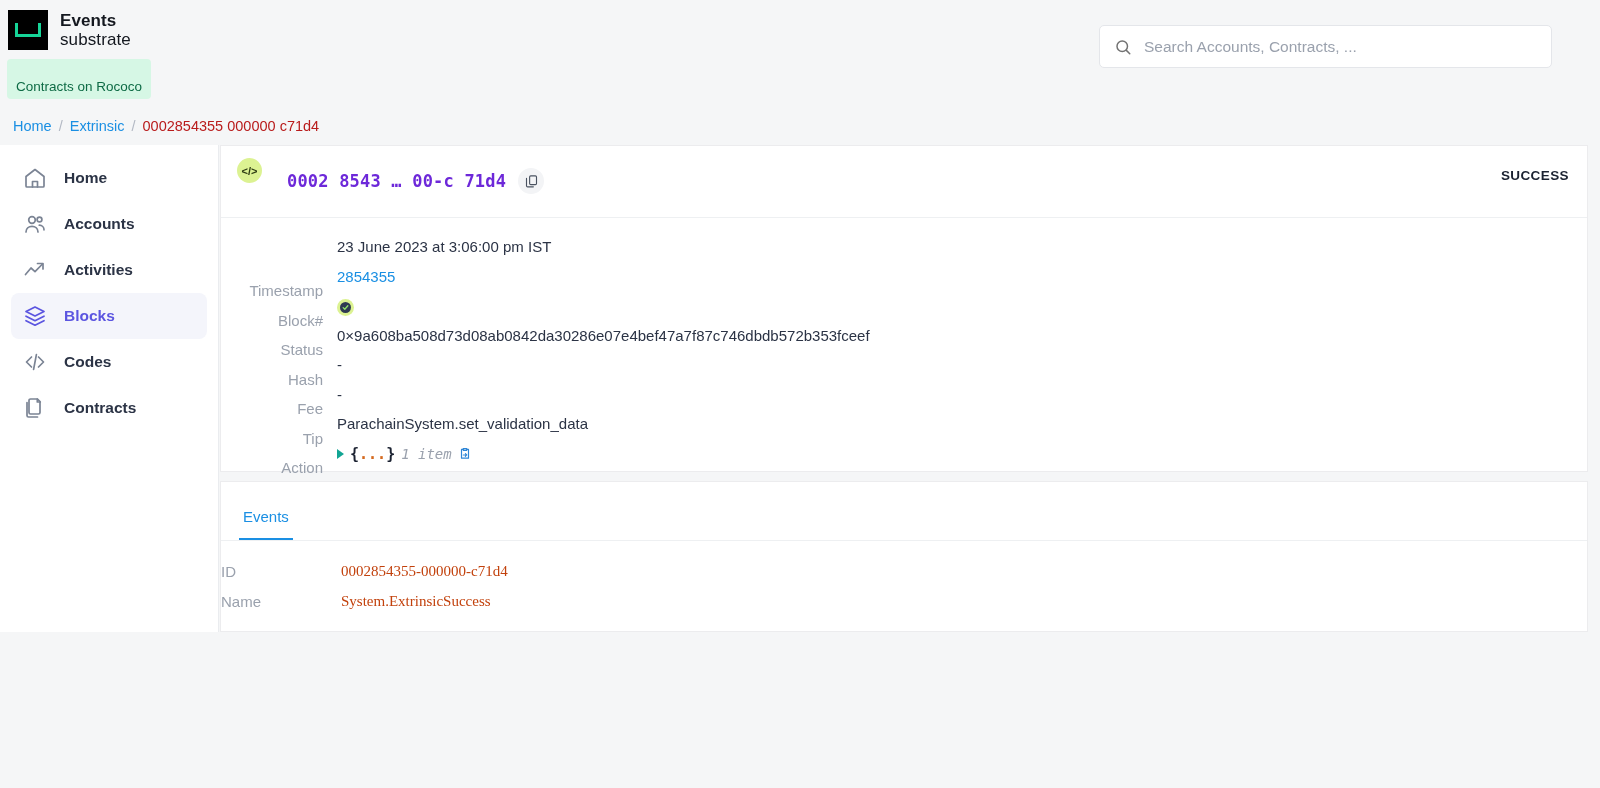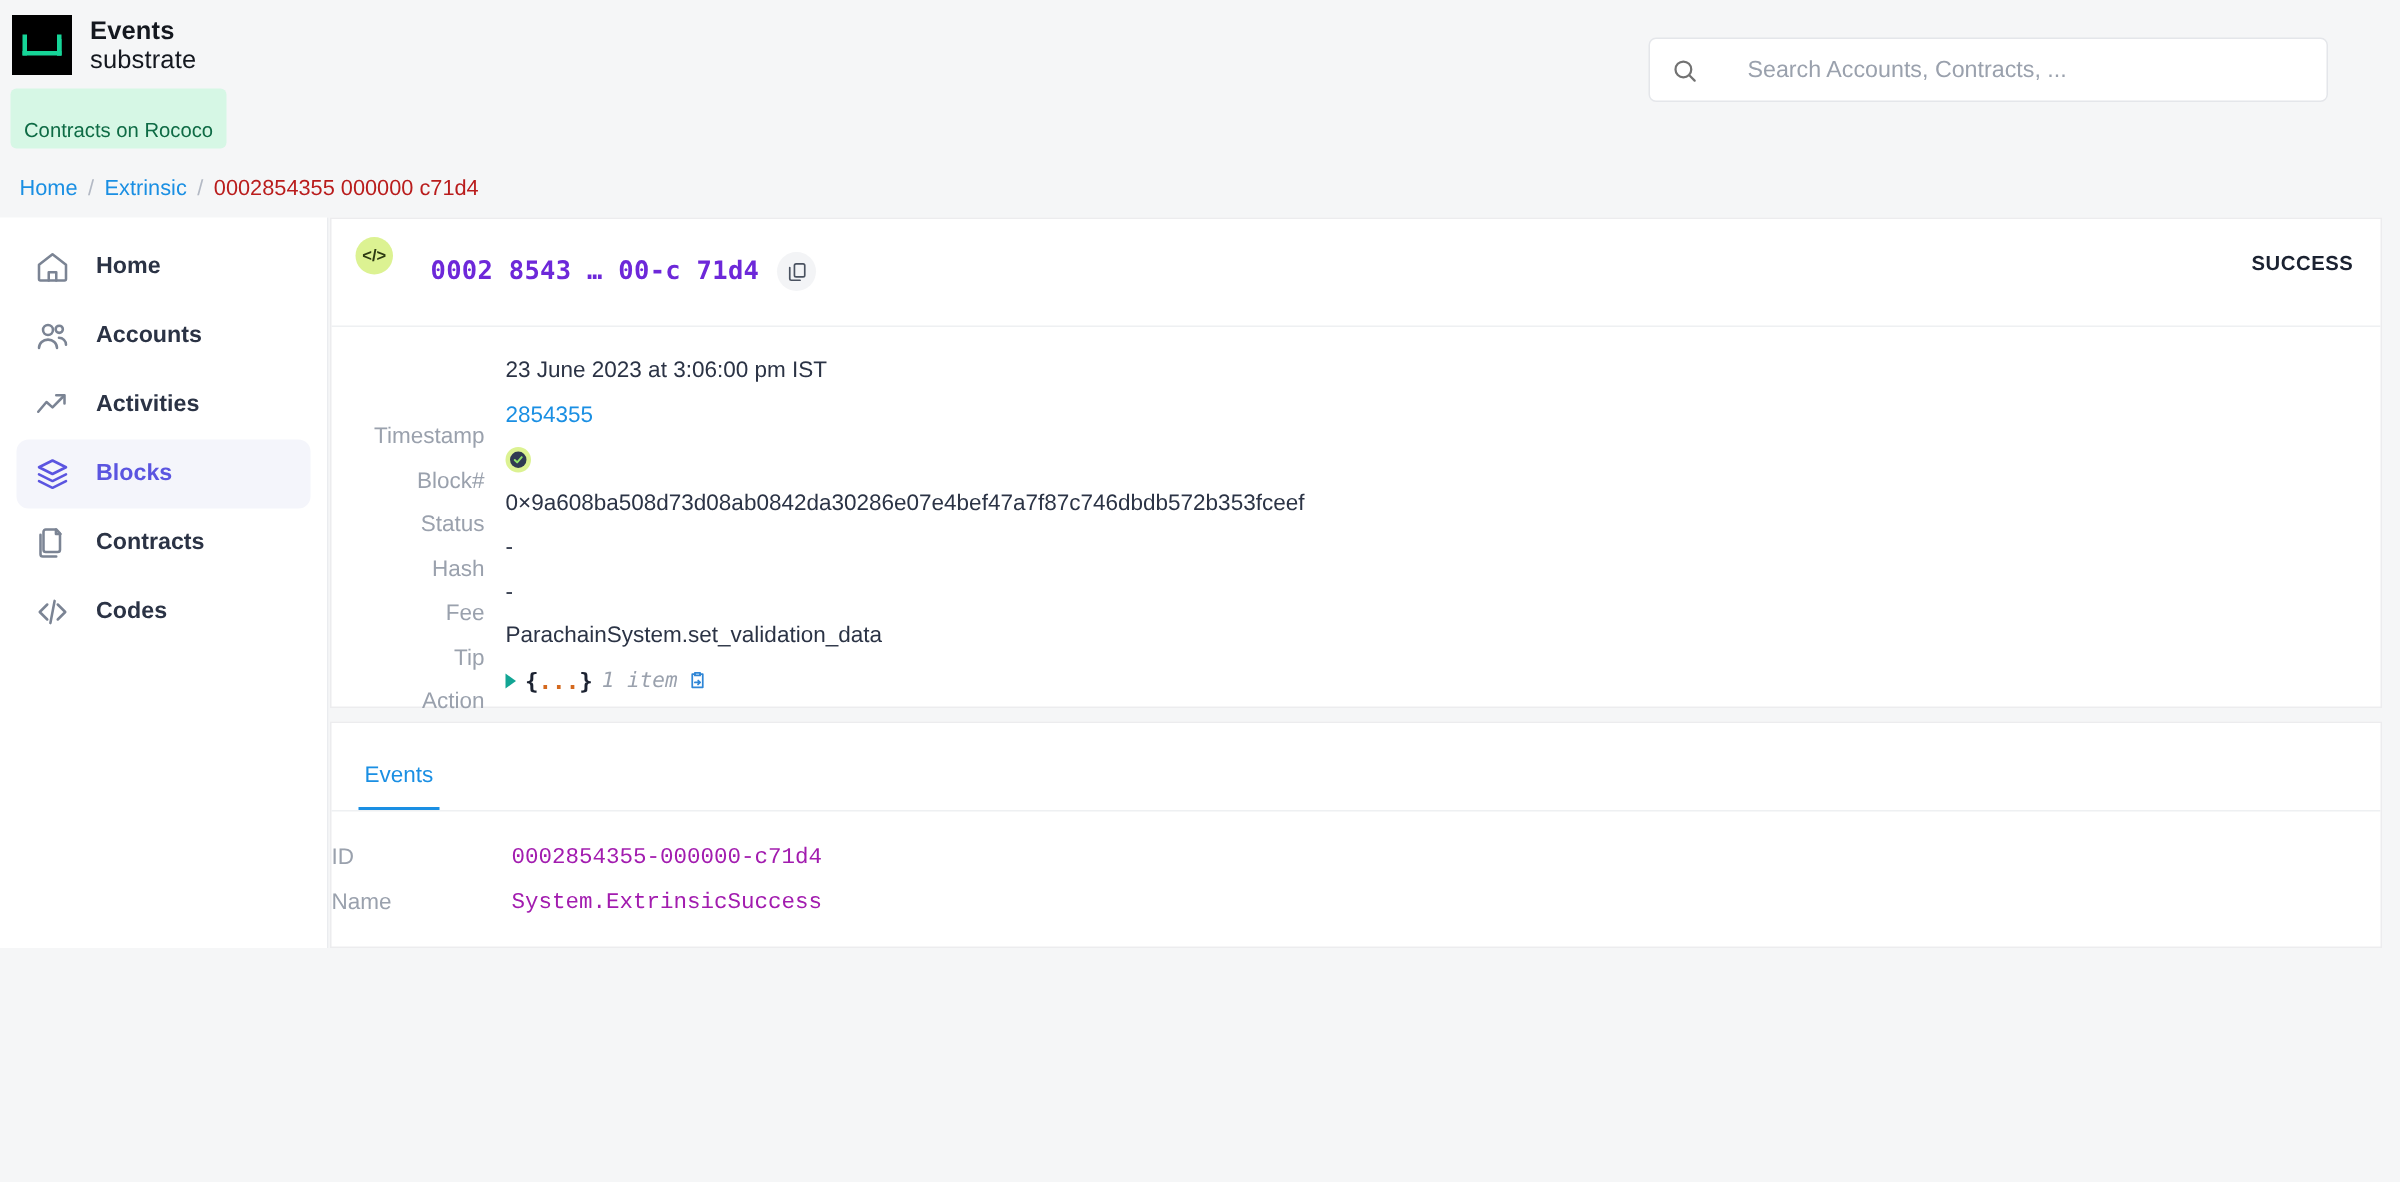--- a/index.html
+++ b/index.html
@@ -36,21 +36,21 @@
   .net-badge {
     position: absolute; left: 7px; top: 59px;
     background: #d6f7e5; color: #0e6b45;
     font-size: 13.5px; padding: 20px 9px 5px 9px; border-radius: 4px;
     white-space: nowrap;
   }
 
   .search-wrap {
     position: absolute; left: 1099px; top: 25px; width: 453px; height: 43px;
     background: #fff; border: 1px solid #e4e6ea; border-radius: 5px;
-    display: flex; align-items: center; padding: 0 14px; gap: 21px;
+    display: flex; align-items: center; padding: 0 14px;
   }
   .search-icon { width: 18px; height: 18px; flex: none; opacity: .55; }
   .search-input {
     border: 0; outline: 0; flex: 1; margin-left: 12px;
     font-family: "Liberation Sans", sans-serif; font-size: 15.5px; color: #303848;
     background: transparent;
   }
   .search-input::placeholder { color: #9aa1ad; }
 
   
@@ -140,21 +140,21 @@
 
   #events-card { left: 220px; top: 481px; width: 1368px; height: 151px; }
   .tabs { height: 59px; border-bottom: 1px solid #eef0f2; padding: 0 18px; display: flex; align-items: flex-end; }
   .tab {
     font-size: 15px; color: #1a8fe3; font-weight: 400; padding: 0 4px 13px 4px;
     border-bottom: 2px solid #1a8fe3; cursor: pointer;
   }
   .ev-rows { padding-top: 15px; }
   .ev-row { display: flex; align-items: center; height: 30px; }
   .ev-label { width: 102px; text-align: left; color: #9aa1ad; font-size: 15px; flex: none; }
-  .ev-value { margin-left: 18px; font-family: Liberation Mono, monospace; font-size: 15px; color: #a21caf; }
+  .ev-value { margin-left: 18px; font-family: Liberation Serif, serif; font-size: 15px; color: #c2410c; }
 </style>
 </head>
 <body>
 
 <div class="page">
 
   <div class="topbar">
 
     <div class="brand">
       <div class="logo-mark">
@@ -218,34 +218,34 @@
         <svg class="nav-ico" viewBox="0 0 24 24" fill="none" stroke="currentColor" stroke-width="1.7" stroke-linecap="round" stroke-linejoin="round">
           <path d="M12 3 3 7.5 12 12l9-4.5z"></path>
           <path d="M3 12.2 12 16.7l9-4.5"></path>
           <path d="M3 16.7 12 21.2l9-4.5"></path>
         </svg>
         <span>Blocks</span>
       </div>
 
       <div class="nav-item">
         <svg class="nav-ico" viewBox="0 0 24 24" fill="none" stroke="currentColor" stroke-width="1.7" stroke-linecap="round" stroke-linejoin="round">
+          <path d="M8.5 7 3.5 12l5 5"></path>
+          <path d="M15.5 7l5 5-5 5"></path>
+          <path d="M13.4 4.6 10.6 19.4"></path>
+        </svg>
+        <span>Codes</span>
+      </div>
+
+      <div class="nav-item">
+        <svg class="nav-ico" viewBox="0 0 24 24" fill="none" stroke="currentColor" stroke-width="1.7" stroke-linecap="round" stroke-linejoin="round">
           <path d="M14.5 3H7.5a1.5 1.5 0 0 0-1.5 1.5v12A1.5 1.5 0 0 0 7.5 18h8a1.5 1.5 0 0 0 1.5-1.5V5.6z"></path>
           <path d="M14.3 3v3h3"></path>
           <path d="M4 6.5v13A1.5 1.5 0 0 0 5.5 21h9"></path>
         </svg>
         <span>Contracts</span>
-      </div>
-
-      <div class="nav-item">
-        <svg class="nav-ico" viewBox="0 0 24 24" fill="none" stroke="currentColor" stroke-width="1.7" stroke-linecap="round" stroke-linejoin="round">
-          <path d="M8.5 7 3.5 12l5 5"></path>
-          <path d="M15.5 7l5 5-5 5"></path>
-          <path d="M13.4 4.6 10.6 19.4"></path>
-        </svg>
-        <span>Codes</span>
       </div>
 
     </div>
   </nav>
 
   <section class="card" id="detail-card">
 
     <div class="card-head">
       <div class="code-badge">&lt;/&gt;</div>
       <div class="head-title">

